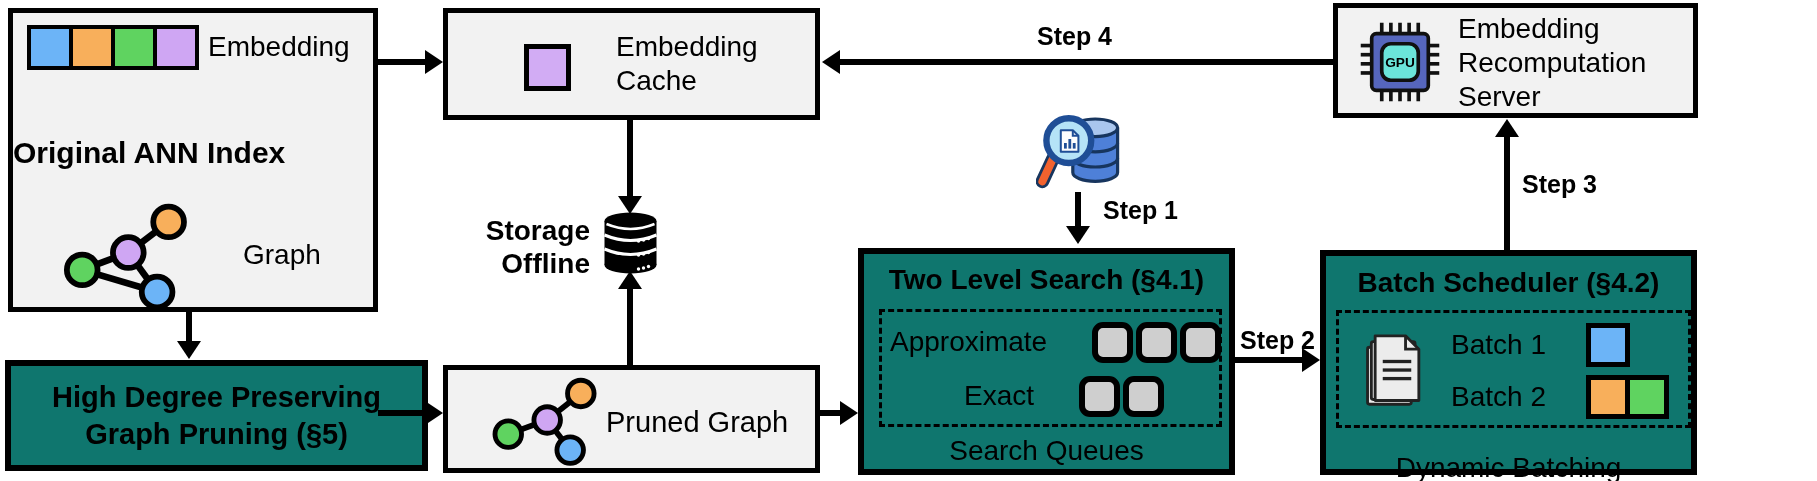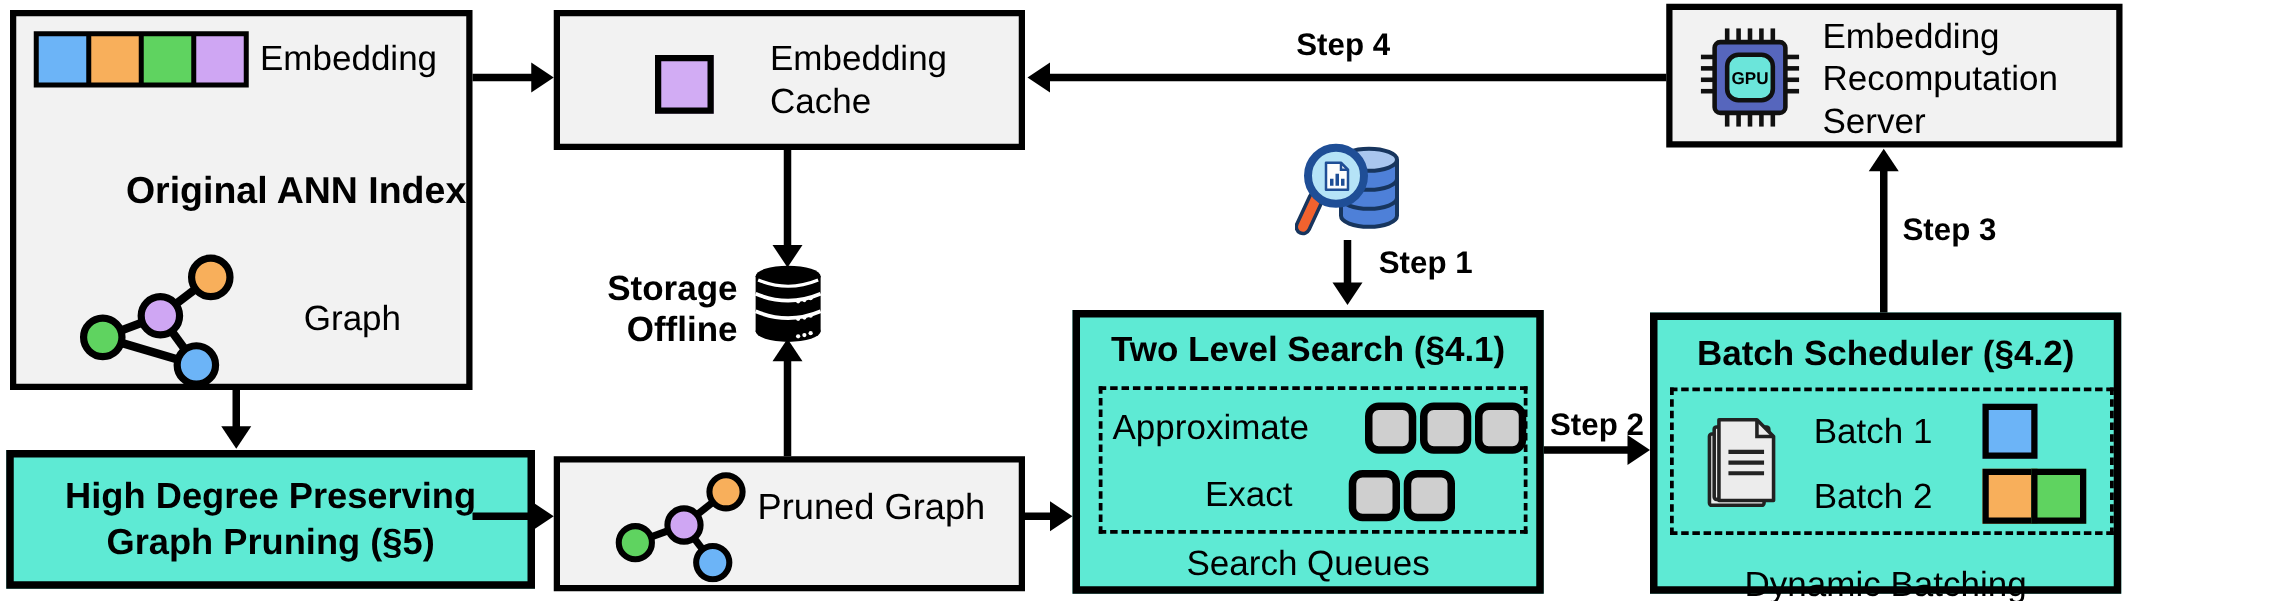--- a/index.html
+++ b/index.html
@@ -1,20 +1,20 @@
 <!DOCTYPE html>
 <html><head>
 <meta charset="utf-8">
 <style>
   html,body{margin:0;padding:0;background:#fff;}
   .canvas{position:relative;width:1817px;height:481px;background:#fff;overflow:hidden;
           font-family:"Liberation Sans",sans-serif;color:#000;}
   .box{position:absolute;box-sizing:border-box;border:5px solid #000;}
   .light{background:#F2F2F2;}
-  .dark{background:#5eead4;}
+  .dark{background:#0f766e;}
   .abs{position:absolute;}
   
   .shaft{position:absolute;background:#000;}
   .ah{position:absolute;width:0;height:0;}
   .ah-right{border-top:12px solid transparent;border-bottom:12px solid transparent;border-left:18px solid #000;}
   .ah-left {border-top:12px solid transparent;border-bottom:12px solid transparent;border-right:18px solid #000;}
   .ah-down {border-left:12px solid transparent;border-right:12px solid transparent;border-top:18px solid #000;}
   .ah-up   {border-left:12px solid transparent;border-right:12px solid transparent;border-bottom:18px solid #000;}
   .steplabel{position:absolute;font-weight:bold;font-size:25px;}
   
@@ -42,21 +42,21 @@
 <div class="canvas">
 
   <div class="box light" style="left:8px;top:8px;width:370px;height:304px;">
     <div class="emb-strip" style="left:14px;top:12px;">
       <div class="emb-sq" style="background:#6CB4F7;"></div>
       <div class="emb-sq" style="background:#F8AF5B;"></div>
       <div class="emb-sq" style="background:#5FD360;"></div>
       <div class="emb-sq" style="background:#CFA6F3;"></div>
     </div>
     <div class="abs" style="left:195px;top:18px;font-size:28px;">Embedding</div>
-    <div class="abs" style="left:0;right:0;top:123px;text-align:right;font-weight:bold;font-size:30px;">Original ANN Index</div>
+    <div class="abs" style="left:0;right:0;top:123px;text-align:left;font-weight:bold;font-size:30px;">Original ANN Index</div>
     <svg class="abs" style="left:35px;top:182px;" width="175" height="120" viewBox="0 0 175 125">
       <g stroke="#000" stroke-width="7">
         <line x1="122" y1="28" x2="80" y2="60"></line>
         <line x1="80" y1="60" x2="32" y2="78"></line>
         <line x1="80" y1="60" x2="110" y2="101"></line>
         <line x1="32" y1="78" x2="110" y2="101"></line>
       </g>
       <g stroke="#000" stroke-width="6">
         <circle cx="122" cy="28" r="16" fill="#F8AF5B"></circle>
         <circle cx="80" cy="60" r="16" fill="#CFA6F3"></circle>
@@ -220,21 +220,21 @@
         <line x1="82" y1="52" x2="38" y2="68"></line>
         <line x1="82" y1="52" x2="108" y2="86"></line>
       </g>
       <g stroke="#000" stroke-width="5.5">
         <circle cx="120" cy="22" r="15" fill="#F8AF5B"></circle>
         <circle cx="82" cy="52" r="15" fill="#CFA6F3"></circle>
         <circle cx="38" cy="68" r="15" fill="#5FD360"></circle>
         <circle cx="108" cy="86" r="15" fill="#6CB4F7"></circle>
       </g>
     </svg>
-    <div class="abs" style="left:158px;top:20px;font-size:29px;">Pruned Graph</div>
+    <div class="abs" style="left:158px;top:36px;font-size:29px;">Pruned Graph</div>
   </div>
 
   <div class="abs" style="left:378px;top:50px;">
     <div class="shaft" style="left:0;top:9px;width:48px;height:6px;"></div>
       <div class="ah ah-right" style="left:47px;top:0;"></div>
   </div>
   <div class="abs" style="left:618px;top:118px;">
     <div class="shaft" style="left:9px;top:0;width:6px;height:79px;"></div>
       <div class="ah ah-down" style="left:0;top:78px;"></div>
   </div>

